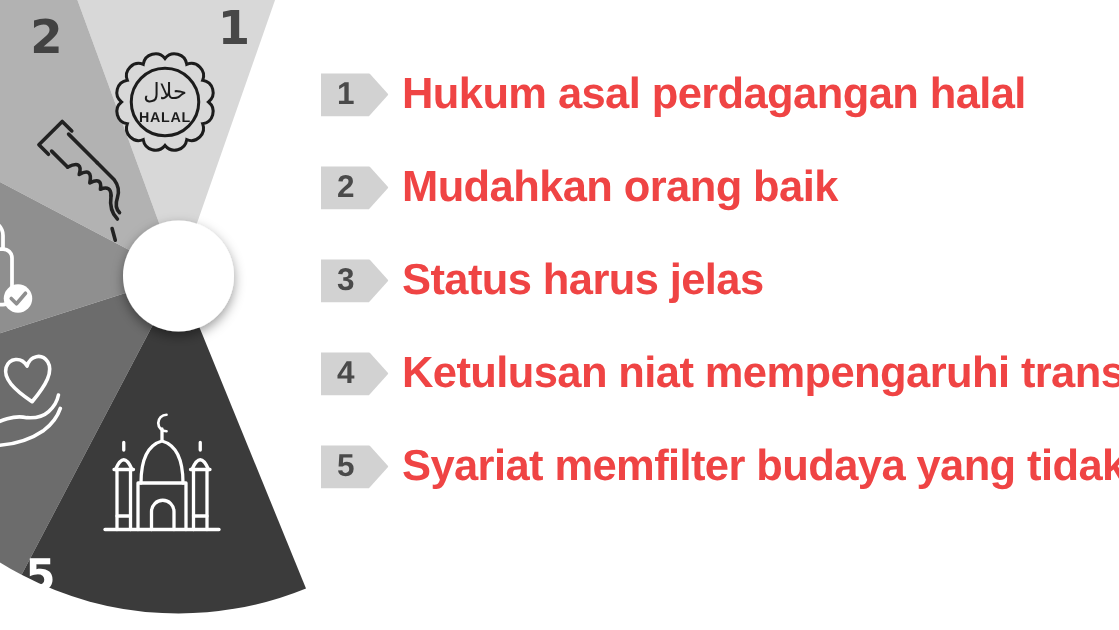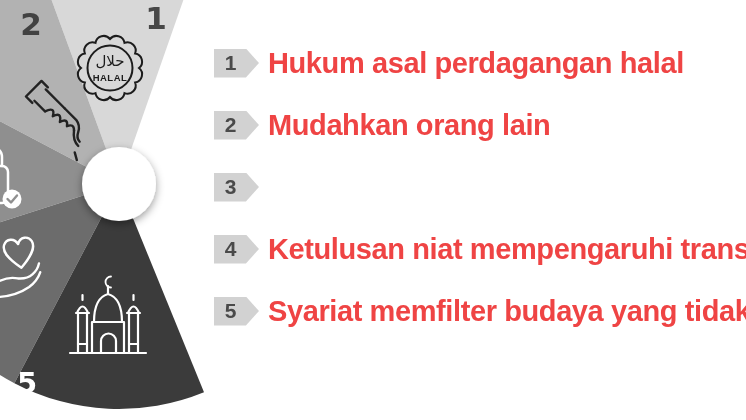--- a/index.html
+++ b/index.html
@@ -122,27 +122,28 @@
       <div class="badge">
         <span>1</span>
       </div>
       <div class="label">Hukum asal perdagangan halal</div>
     </div>
 
     <div class="row row2">
       <div class="badge">
         <span>2</span>
       </div>
-      <div class="label">Mudahkan orang lain</div>
+      <div class="label">Mudahkan orang baik</div>
     </div>
 
     <div class="row row3">
       <div class="badge">
         <span>3</span>
       </div>
+      <div class="label">Status harus jelas</div>
     </div>
 
     <div class="row row4">
       <div class="badge">
         <span>4</span>
       </div>
       <div class="label">Ketulusan niat mempengaruhi transaksi</div>
     </div>
 
     <div class="row row5">

